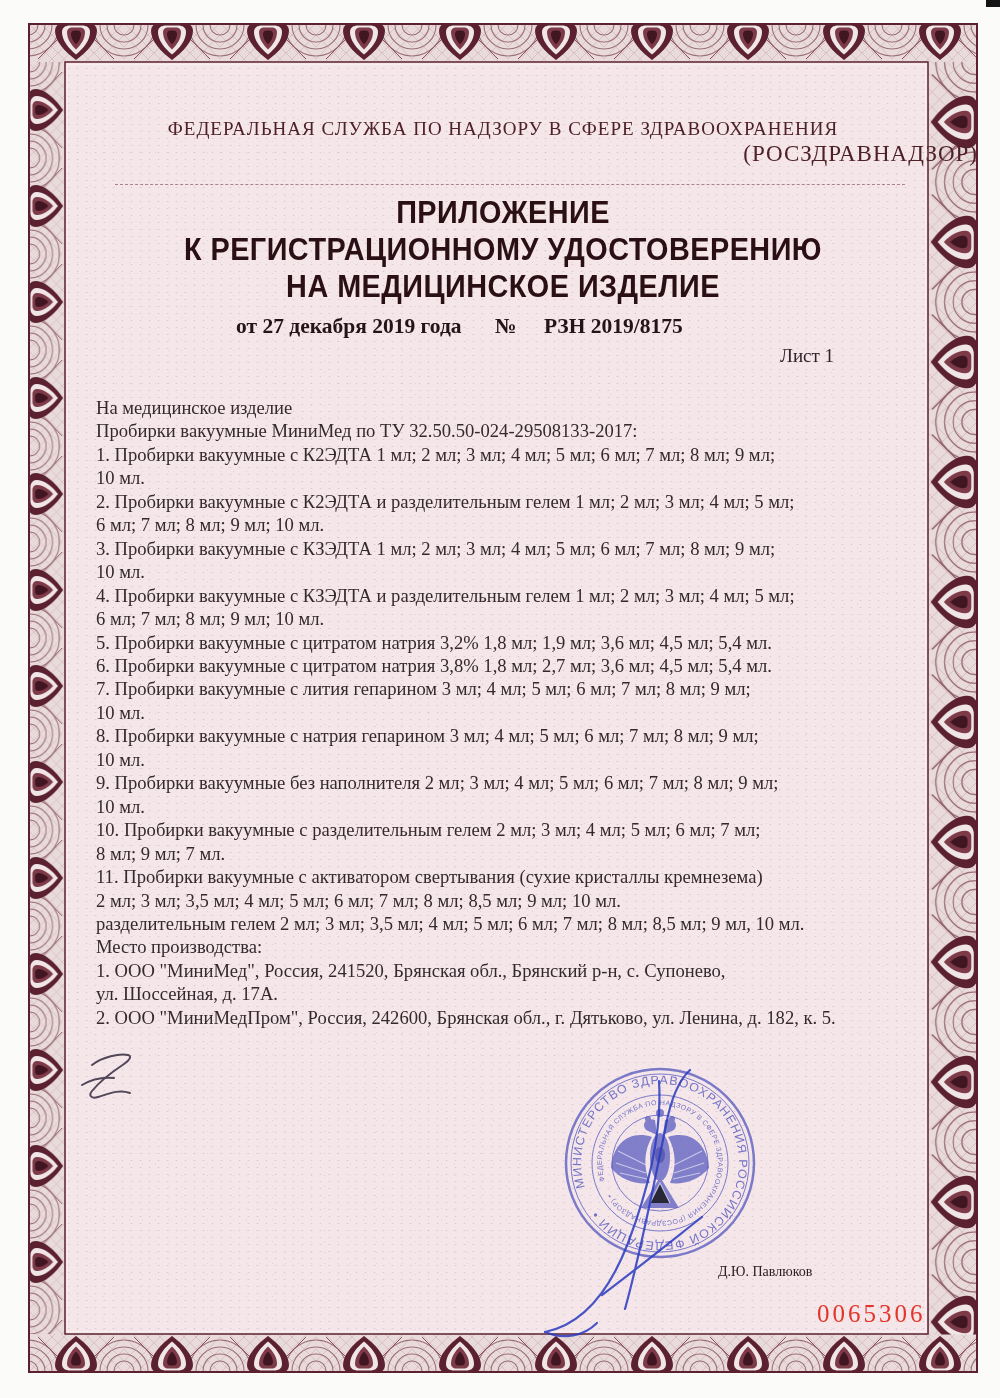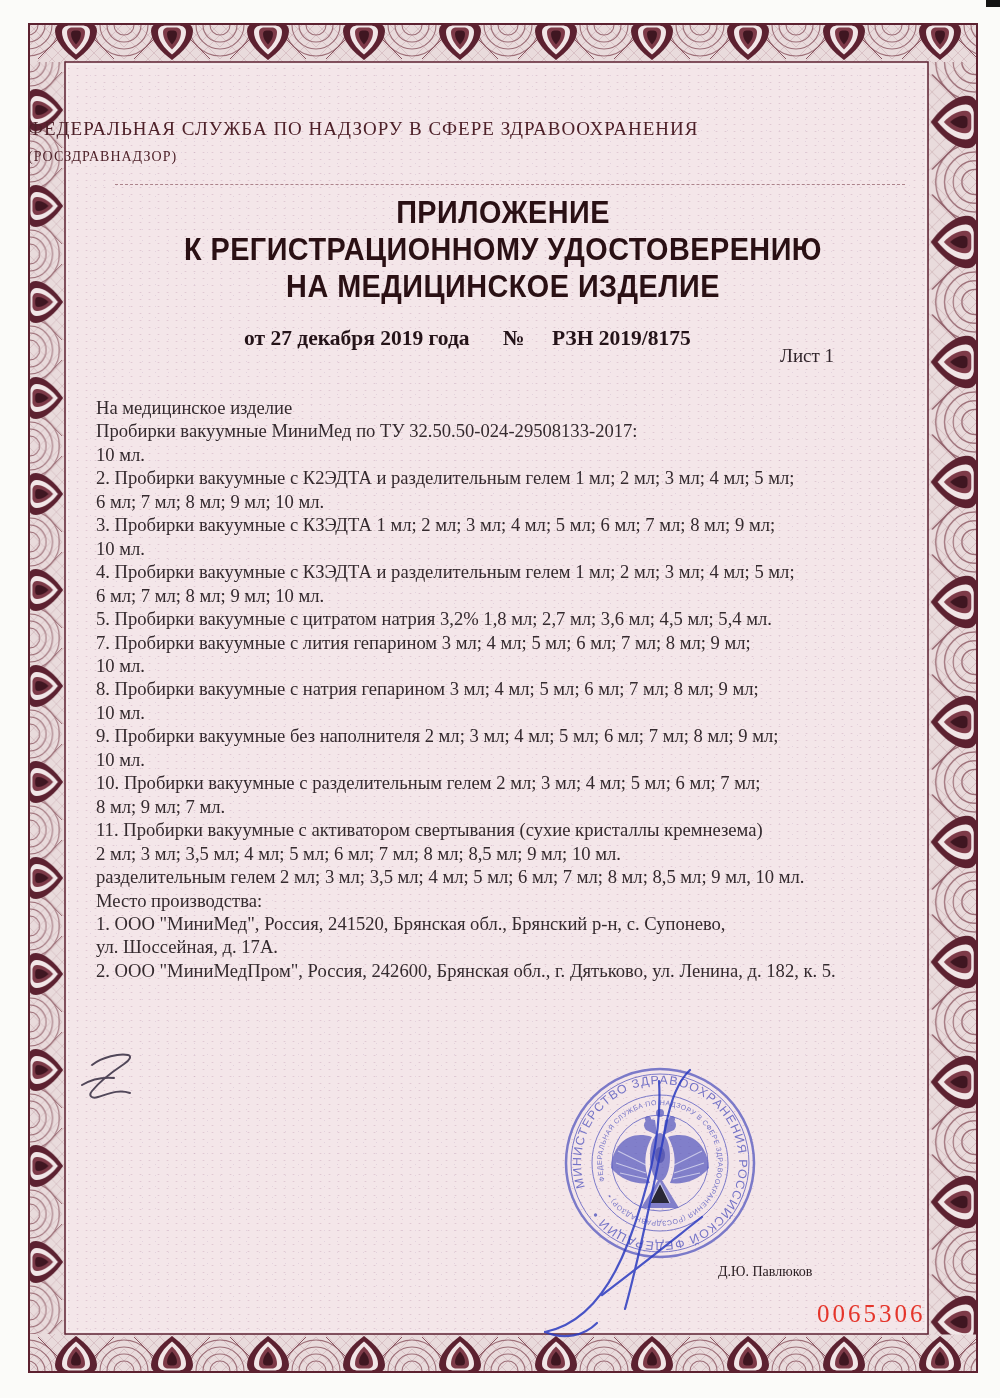--- a/index.html
+++ b/index.html
@@ -13,30 +13,30 @@
     position:absolute;left:28px;top:23px;width:950px;height:1350px;
     background-color:#f4e6e9;
     background-image:
       radial-gradient(rgba(156,96,130,.22) .8px, transparent 1.1px),
       radial-gradient(rgba(120,80,150,.14) .7px, transparent 1px);
     background-size:9px 7px,13px 11px;
     background-position:0 0,4px 3px;
   }
   .frame{position:absolute;left:0;top:0;z-index:1;pointer-events:none;}
   .layer{position:absolute;z-index:2;}
-  .agency{left:0;top:95px;width:100%;font-size:19px;
+  .agency{left:0;top:95px;width:100%;text-align:center;font-size:19px;
     letter-spacing:1px;color:#4e2129;font-weight:500;}
-  .agency2{left:0;top:126px;width:100%;text-align:left;font-size:14px;
+  .agency2{left:0;top:118px;width:100%;text-align:right;font-size:23px;
     letter-spacing:1px;color:#4e2129;}
   .dashline{left:87px;top:161px;width:790px;height:0;border-top:1.4px dashed #9b6b74;opacity:.8;}
   .title-line{left:0;width:100%;text-align:center;
     font-family:"Liberation Sans","DejaVu Sans",sans-serif;font-weight:bold;
     font-size:31px;color:#2a1014;transform:scaleX(.93);letter-spacing:.5px;}
   .t1{top:172px;} .t2{top:209px;} .t3{top:246px;}
-  .dateline{left:208px;top:303px;font-size:21.5px;font-weight:bold;color:#241318;white-space:nowrap;margin-left:8px;}
+  .dateline{left:208px;top:291px;font-size:21.5px;font-weight:bold;color:#241318;white-space:nowrap;}
   .dateline .nsign{margin-left:28px;font-weight:bold;}
   .dateline .num{margin-left:22px;}
   .sheet{left:752px;top:322px;font-size:19px;color:#30242a;}
   .bodytext{left:68px;top:373px;width:815px;font-size:18.6px;color:#342a2e;}
   .bl{line-height:23.45px;white-space:nowrap;}
   .bl.bold{font-weight:normal;}
   .sigpos{left:69px;top:1213px;font-size:19.5px;font-weight:bold;color:#2c2024;line-height:28px;}
   .signame{left:690px;top:1241px;font-size:14px;font-weight:normal;color:#2c2024;}
   .serial{left:789px;top:1277px;font-size:25px;font-weight:normal;color:#e5342a;
     letter-spacing:3px;font-family:"Liberation Serif",serif;}
@@ -110,28 +110,30 @@
     <span>27 декабря 2019 года</span>
     <span class="nsign">№</span>
     <span class="num">РЗН 2019/8175</span>
   </div>
 
   <div class="layer sheet">Лист 1</div>
 
   <div class="layer bodytext" id="bodyLines">
       <div class="bl">На медицинское изделие</div>
       <div class="bl bold">Пробирки вакуумные МиниМед по ТУ 32.50.50-024-29508133-2017:</div>
+      <div class="bl">1. Пробирки вакуумные с К2ЭДТА 1 мл; 2 мл; 3 мл; 4 мл; 5 мл; 6 мл; 7 мл; 8 мл; 9 мл;</div>
       <div class="bl">10 мл.</div>
       <div class="bl">2. Пробирки вакуумные с К2ЭДТА и разделительным гелем 1 мл; 2 мл; 3 мл; 4 мл; 5 мл;</div>
       <div class="bl">6 мл; 7 мл; 8 мл; 9 мл; 10 мл.</div>
       <div class="bl">3. Пробирки вакуумные с КЗЭДТА 1 мл; 2 мл; 3 мл; 4 мл; 5 мл; 6 мл; 7 мл; 8 мл; 9 мл;</div>
       <div class="bl">10 мл.</div>
       <div class="bl">4. Пробирки вакуумные с КЗЭДТА и разделительным гелем 1 мл; 2 мл; 3 мл; 4 мл; 5 мл;</div>
       <div class="bl">6 мл; 7 мл; 8 мл; 9 мл; 10 мл.</div>
-      <div class="bl">5. Пробирки вакуумные с цитратом натрия 3,2% 1,8 мл; 2,7 мл; 3,6 мл; 4,5 мл; 5,4 мл.</div>
+      <div class="bl">5. Пробирки вакуумные с цитратом натрия 3,2% 1,8 мл; 1,9 мл; 3,6 мл; 4,5 мл; 5,4 мл.</div>
+      <div class="bl">6. Пробирки вакуумные с цитратом натрия 3,8% 1,8 мл; 2,7 мл; 3,6 мл; 4,5 мл; 5,4 мл.</div>
       <div class="bl">7. Пробирки вакуумные с лития гепарином 3 мл; 4 мл; 5 мл; 6 мл; 7 мл; 8 мл; 9 мл;</div>
       <div class="bl">10 мл.</div>
       <div class="bl">8. Пробирки вакуумные с натрия гепарином 3 мл; 4 мл; 5 мл; 6 мл; 7 мл; 8 мл; 9 мл;</div>
       <div class="bl">10 мл.</div>
       <div class="bl">9. Пробирки вакуумные без наполнителя 2 мл; 3 мл; 4 мл; 5 мл; 6 мл; 7 мл; 8 мл; 9 мл;</div>
       <div class="bl">10 мл.</div>
       <div class="bl">10. Пробирки вакуумные с разделительным гелем 2 мл; 3 мл; 4 мл; 5 мл; 6 мл; 7 мл;</div>
       <div class="bl">8 мл; 9 мл; 7 мл.</div>
       <div class="bl">11. Пробирки вакуумные с активатором свертывания (сухие кристаллы кремнезема)</div>
       <div class="bl">2 мл; 3 мл; 3,5 мл; 4 мл; 5 мл; 6 мл; 7 мл; 8 мл; 8,5 мл; 9 мл; 10 мл.</div>

